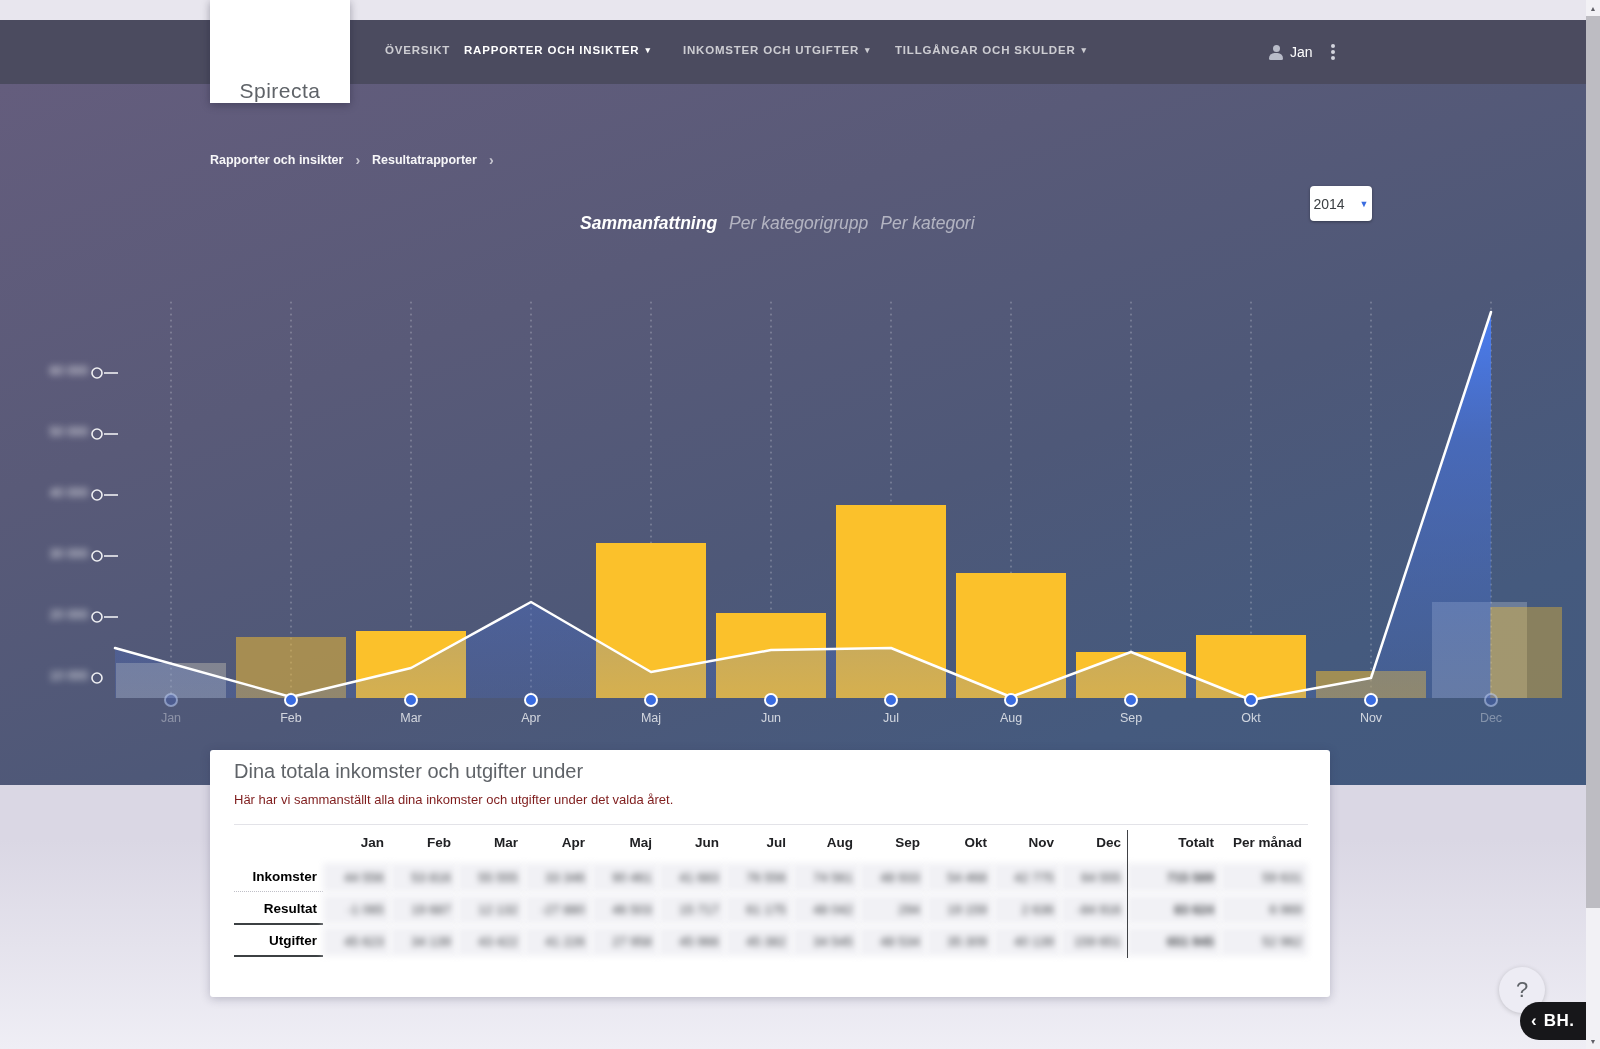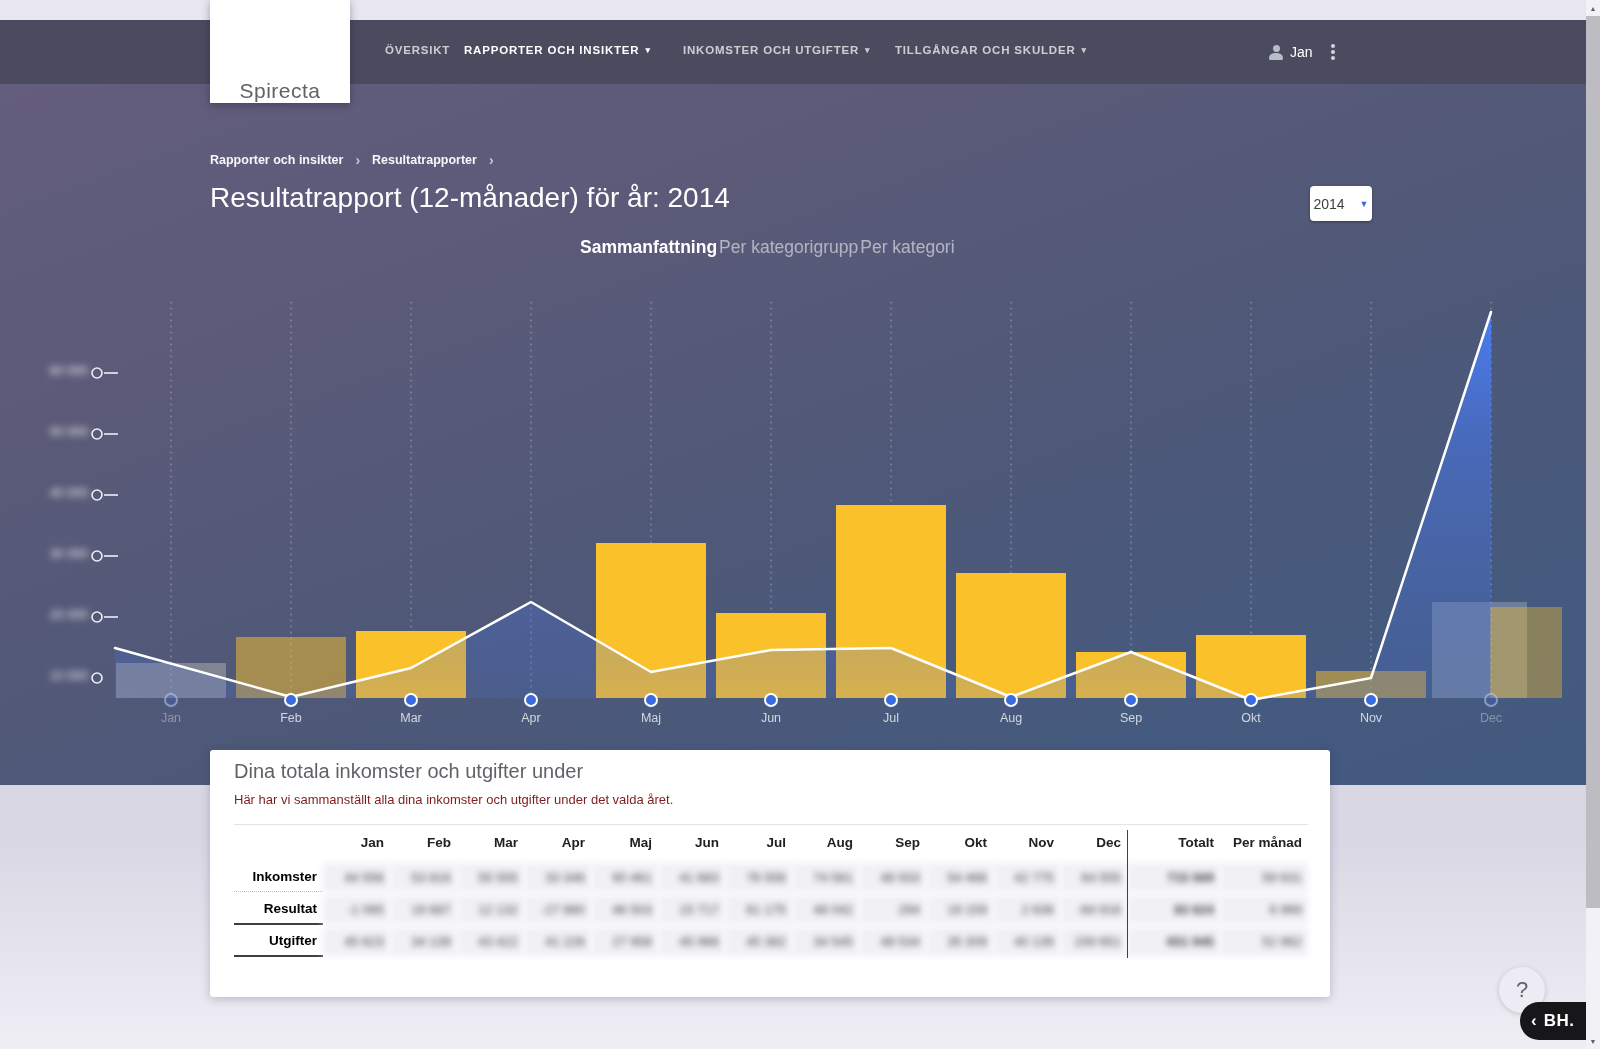--- a/index.html
+++ b/index.html
@@ -29,21 +29,21 @@
         background:linear-gradient(160deg,#645d7d 0%,#595a78 32%,#4e5878 58%,#455a7e 82%,#42597e 100%);}
   .breadcrumb{position:absolute;left:210px;top:152px;display:flex;align-items:center;z-index:2;}
   .crumb{font-size:12.5px;font-weight:700;color:rgba(255,255,255,.95);cursor:pointer;}
   .crumb-sep{font-size:14px;font-weight:700;color:rgba(255,255,255,.65);margin:0 12px;}
   .page-title{position:absolute;left:210px;top:182px;font-size:28px;font-weight:400;color:#ffffff;z-index:2;}
   .year-btn{position:absolute;left:1310px;top:186px;width:62px;height:35px;background:#ffffff;border-radius:4px;
             box-shadow:0 1px 3px rgba(0,0,0,.35);display:flex;align-items:center;justify-content:center;
             cursor:pointer;z-index:2;gap:9px;}
   .year-val{font-size:14px;color:#3c4043;margin-right:6px;}
   .year-caret{font-size:9px;color:#3a6ce0;}
-  .tabs{position:absolute;left:580px;top:237px;display:flex;gap:2px;z-index:2;}
+  .tabs{position:absolute;left:580px;top:213px;display:flex;gap:12px;z-index:2;font-style:italic;}
   .tab{font-size:17.5px;color:rgba(255,255,255,.55);cursor:pointer;}
   .tab.active{color:#ffffff;font-weight:700;}
   
   #chart-svg{position:absolute;left:0;top:0;width:1600px;height:1049px;z-index:1;}
   .grid{stroke:rgba(255,255,255,.35);stroke-width:1.2;stroke-dasharray:1 5;stroke-linecap:round;}
   .area{stroke:none;}
   .wline{fill:none;stroke:#ffffff;stroke-width:2.5;stroke-linejoin:round;stroke-linecap:round;}
   .marker{fill:#3a6ce0;stroke:#ffffff;stroke-width:2;}
   .marker.faded{fill:rgba(70,100,200,.3);stroke:rgba(190,205,240,.55);}
   .mlabel{fill:rgba(255,255,255,.75);font-size:12.5px;text-anchor:middle;}
@@ -125,21 +125,20 @@
     <span class="logo-text">Spirecta</span>
   </div>
 
   <div class="breadcrumb">
     <span class="crumb">Rapporter och insikter</span>
     <span class="crumb-sep">›</span>
     <span class="crumb">Resultatrapporter</span>
     <span class="crumb-sep">›</span>
   </div>
 
-  <h1 class="page-title" style="margin:0;">Resultatrapport (12-månader) för år: 2014</h1>
 
   <div class="year-btn">
     <span class="year-val">2014</span>
     <span class="year-caret">▼</span>
   </div>
 
   <div class="tabs">
     <span class="tab active">Sammanfattning</span>
     <span class="tab">Per kategorigrupp</span>
     <span class="tab">Per kategori</span>

